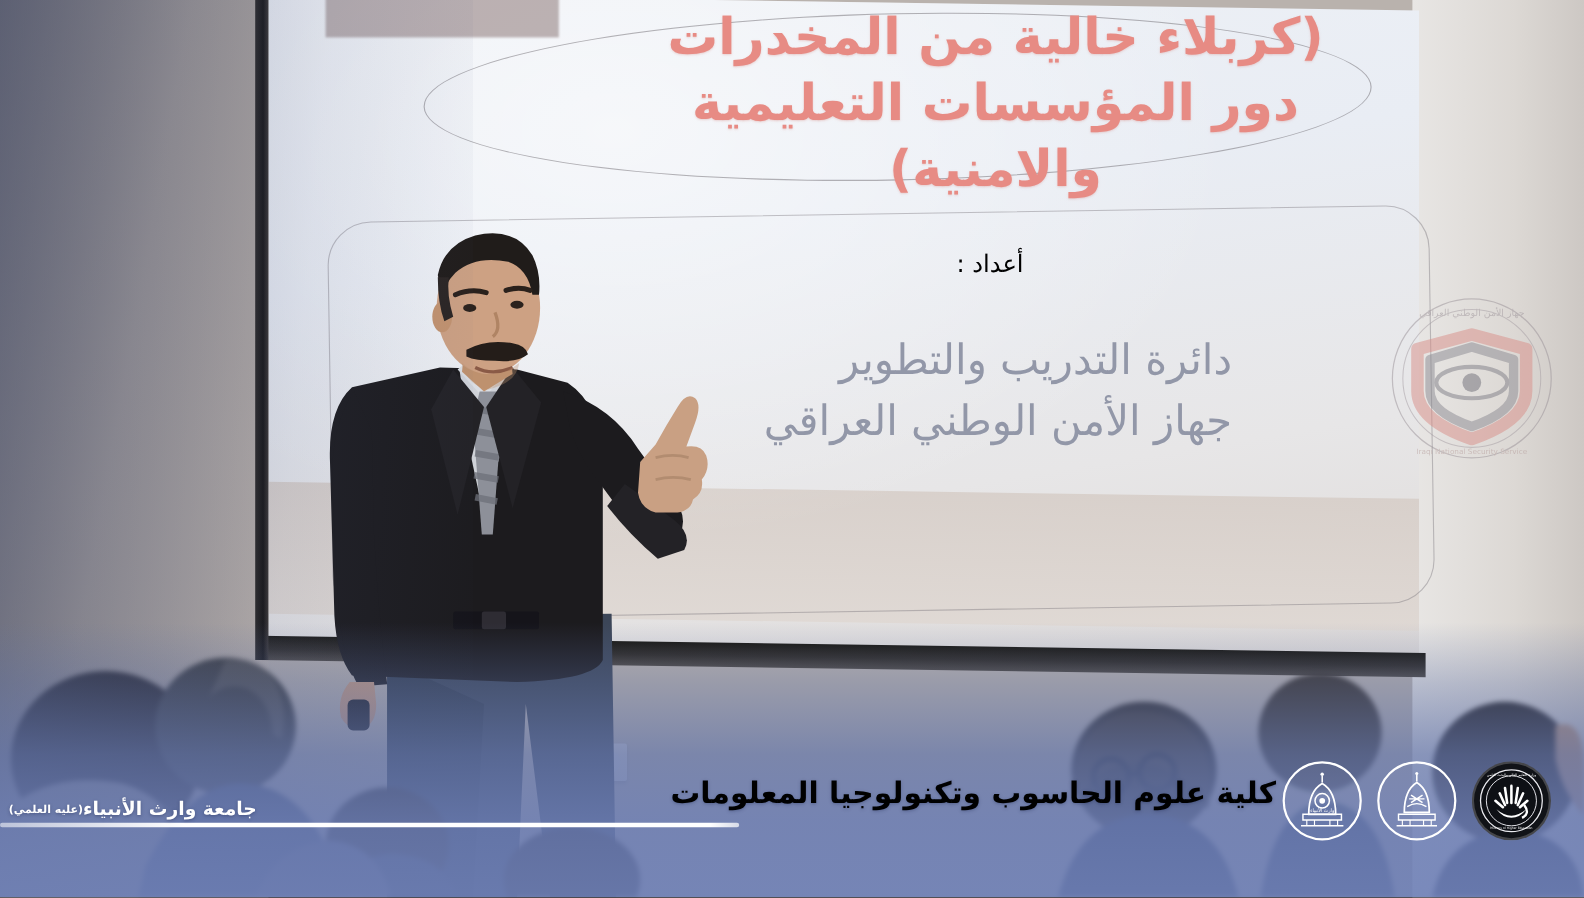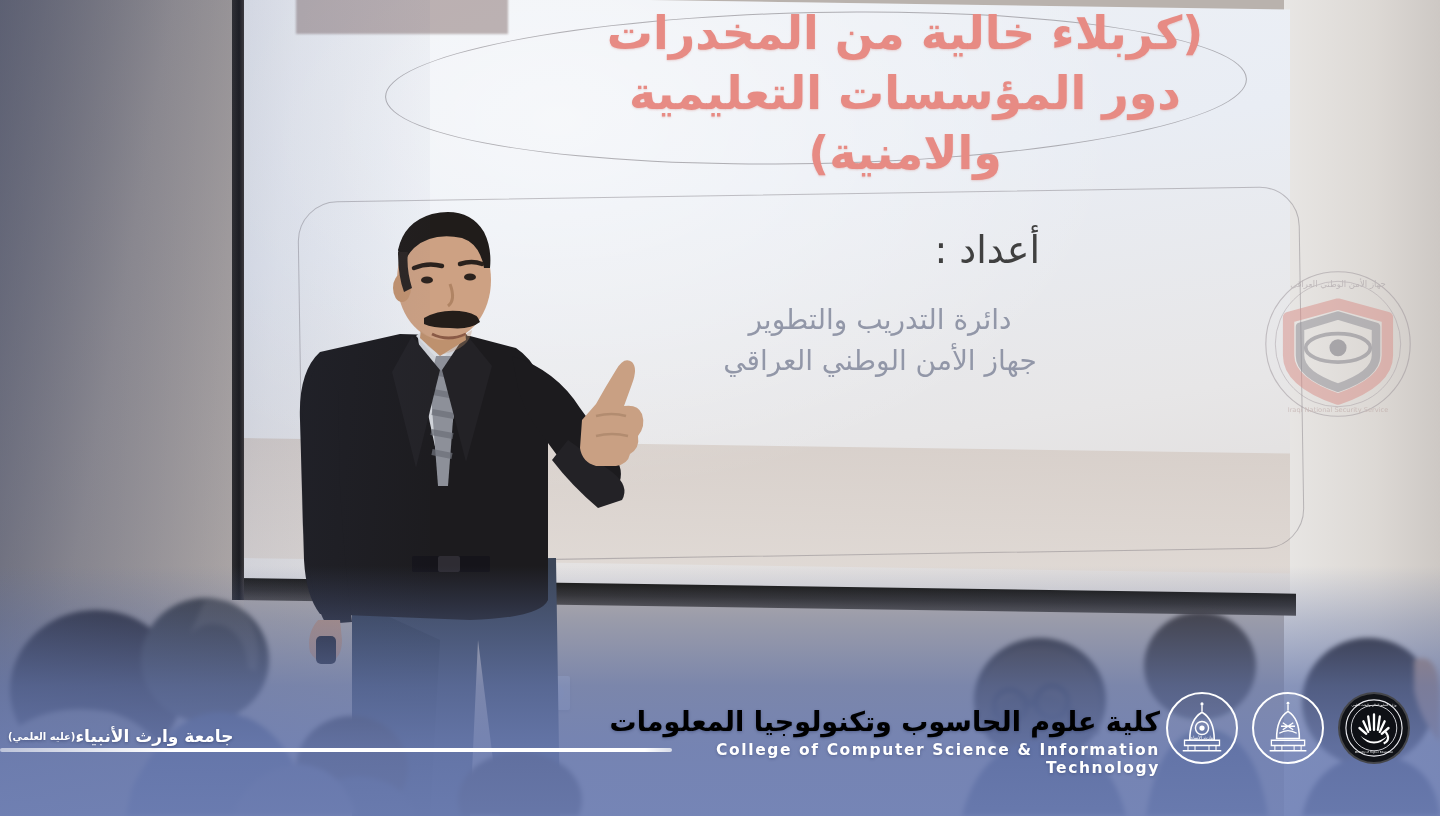--- a/index.html
+++ b/index.html
@@ -105,33 +105,33 @@
     font-size: 46px;
     line-height: 1.3;
     font-weight: 600;
     text-shadow: 0 1px 2px rgba(215,140,135,0.35);
     filter: blur(0.35px);
   }
   .slide-subhead {
     position: absolute;
     left: 760px; top: 228px;
     width: 280px;
+    text-align: center;
     direction: rtl;
-    color: #404040;
-    font-size: 38px;
+    color: #000000;
+    font-size: 22px;
     filter: blur(0.4px);
   }
   .slide-body {
     position: absolute;
     left: 640px; top: 300px;
     width: 480px;
-    text-align: center;
     direction: rtl;
     color: #9297a8;
-    font-size: 28px;
+    font-size: 38px;
     line-height: 1.45;
     filter: blur(0.45px);
   }
 
   
   .slide-emblem {
     position: absolute;
     left: 1262px; top: 268px;
     width: 152px; height: 152px;
     opacity: 0.5;
@@ -409,21 +409,20 @@
     <path d="M232 816 Q250 768 300 764 Q344 768 356 816 Z" fill="#5b5f74"></path>
   </svg>
 
   <div class="left-vignette"></div>
   <div class="bottom-overlay"></div>
 
   <div class="banner-divider"></div>
 
   <div class="banner-text">
     <div class="banner-ar">كلية علوم الحاسوب وتكنولوجيا المعلومات</div>
-    <div class="banner-en">College of Computer Science &amp; Information Technology</div>
   </div>
 
   <div class="watermark-left">
     <span>جامعة وارث الأنبياء</span><span class="sup">(عليه العلمي)</span>
   </div>
 
   <div class="logo-row">
 
     <div class="logo ring">
       <svg viewBox="0 0 64 64" width="56" height="56">

